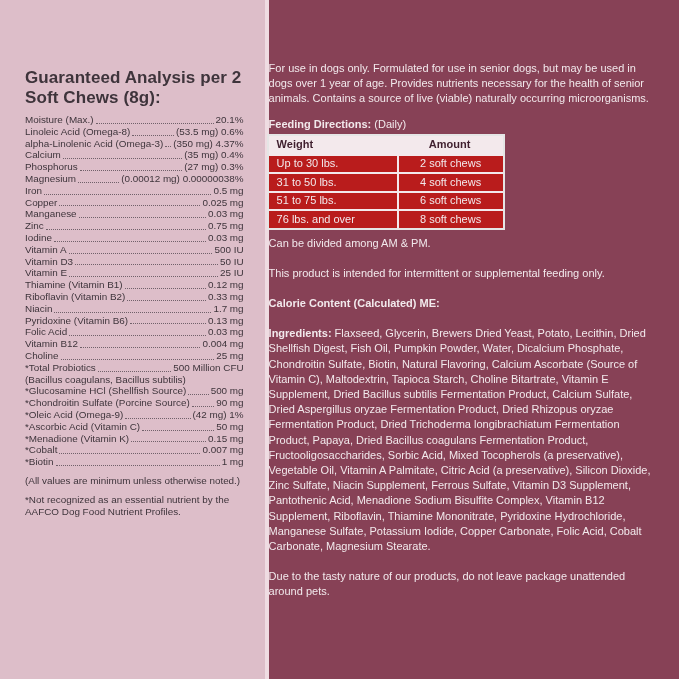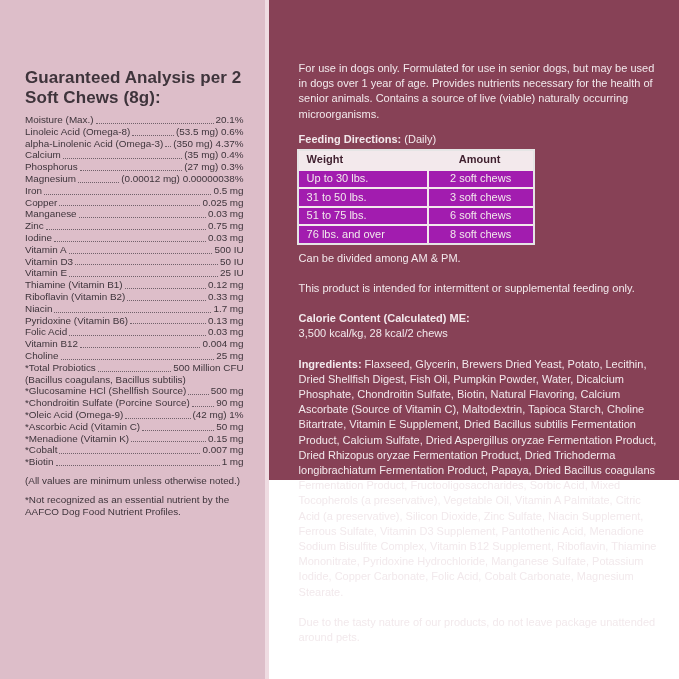--- a/index.html
+++ b/index.html
@@ -50,24 +50,24 @@
   }
   .ga-footnote {
     font-size: 9.9px;
     line-height: 12.2px;
     margin: 7px 0 0 0;
     max-width: 280px;
   }
 
   
   .right-panel {
-    flex: 1 1 auto; height: 480px;
+    flex: 1 1 auto; height: 679px;
     box-sizing: border-box;
     background: #874156;
-    padding: 61px 18px 0 30px;
+    padding: 61px 18px 0 0;
     color: #f2e9ec;
   }
   .rp-text {
     font-size: 11px;
     line-height: 15.2px;
     margin: 0;
   }
   .fd-heading {
     font-size: 11px;
     line-height: 14px;
@@ -85,21 +85,21 @@
   .fd-table th {
     background: #f3e9ec;
     color: #3f1f2e;
     font-size: 11px;
     font-weight: bold;
     padding: 2.5px 8px 3.5px 8px;
   }
   .fd-table th.col-weight { text-align: left; width: 112px; }
   .fd-table th.col-amount { text-align: center; }
   .fd-table td {
-    background: #a21caf;
+    background: #b91c1c;
     color: #f2e9ec;
     font-size: 11px;
     line-height: 12.5px;
     padding: 1.5px 8px 2.5px 8px;
     border-top: 2px solid #f3e9ec;
     margin-top: 32px;
   }
   .fd-table td.cell-amount { border-left: 2px solid #f3e9ec; text-align: center; }
   .mt-sm { margin-top: 6px; }
   .mt-md { margin-top: 15px; }
@@ -317,42 +317,41 @@
       </thead>
       <tbody>
 
           <tr>
             <td class="cell-weight">Up to 30 lbs.</td>
             <td class="cell-amount">2 soft chews</td>
           </tr>
 
           <tr>
             <td class="cell-weight">31 to 50 lbs.</td>
-            <td class="cell-amount">3 soft chews</td>
+            <td class="cell-amount">4 soft chews</td>
           </tr>
 
           <tr>
             <td class="cell-weight">51 to 75 lbs.</td>
             <td class="cell-amount">6 soft chews</td>
           </tr>
 
           <tr>
             <td class="cell-weight">76 lbs. and over</td>
             <td class="cell-amount">8 soft chews</td>
           </tr>
 
       </tbody>
     </table>
 
     <p class="rp-text mt-sm">Can be divided among AM &amp; PM.</p>
 
     <p class="rp-text mt-md">This product is intended for intermittent or supplemental feeding only.</p>
 
     <p class="rp-text mt-md calorie-heading">Calorie Content (Calculated) ME:</p>
-    <p class="rp-text">3,500 kcal/kg, 28 kcal/2 chews</p>
 
     <p class="rp-text mt-md ingredients">
       <span class="bold">Ingredients:</span>
       <span>Flaxseed, Glycerin, Brewers Dried Yeast, Potato, Lecithin, Dried Shellfish Digest, Fish Oil, Pumpkin Powder, Water, Dicalcium Phosphate, Chondroitin Sulfate, Biotin, Natural Flavoring, Calcium Ascorbate (Source of Vitamin C), Maltodextrin, Tapioca Starch, Choline Bitartrate, Vitamin E Supplement, Dried Bacillus subtilis Fermentation Product, Calcium Sulfate, Dried Aspergillus oryzae Fermentation Product, Dried Rhizopus oryzae Fermentation Product, Dried Trichoderma longibrachiatum Fermentation Product, Papaya, Dried Bacillus coagulans Fermentation Product, Fructooligosaccharides, Sorbic Acid, Mixed Tocopherols (a preservative), Vegetable Oil, Vitamin A Palmitate, Citric Acid (a preservative), Silicon Dioxide, Zinc Sulfate, Niacin Supplement, Ferrous Sulfate, Vitamin D3 Supplement, Pantothenic Acid, Menadione Sodium Bisulfite Complex, Vitamin B12 Supplement, Riboflavin, Thiamine Mononitrate, Pyridoxine Hydrochloride, Manganese Sulfate, Potassium Iodide, Copper Carbonate, Folic Acid, Cobalt Carbonate, Magnesium Stearate.</span>
     </p>
 
     <p class="rp-text mt-md">Due to the tasty nature of our products, do not leave package unattended around pets.</p>
   </section>
 
 </div>

